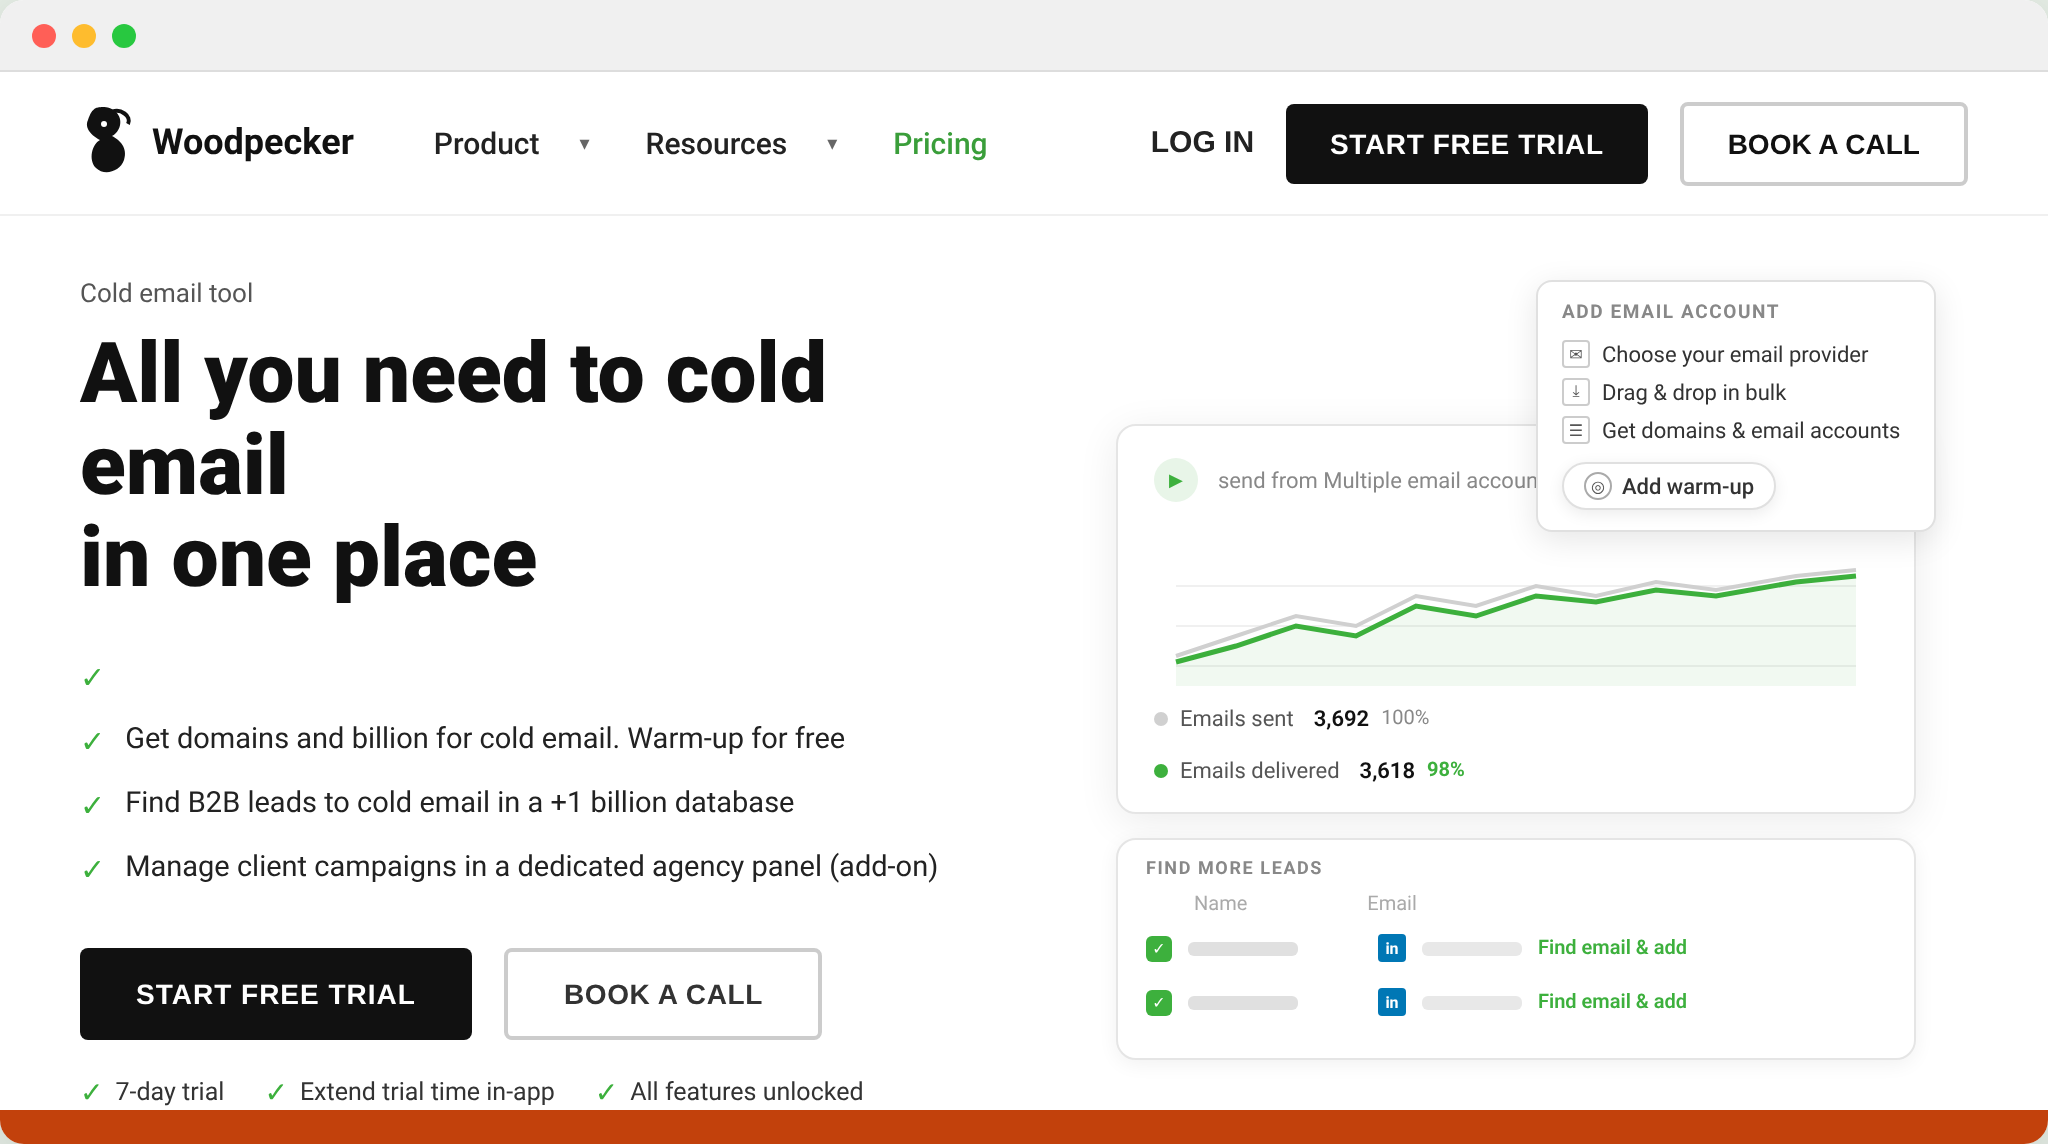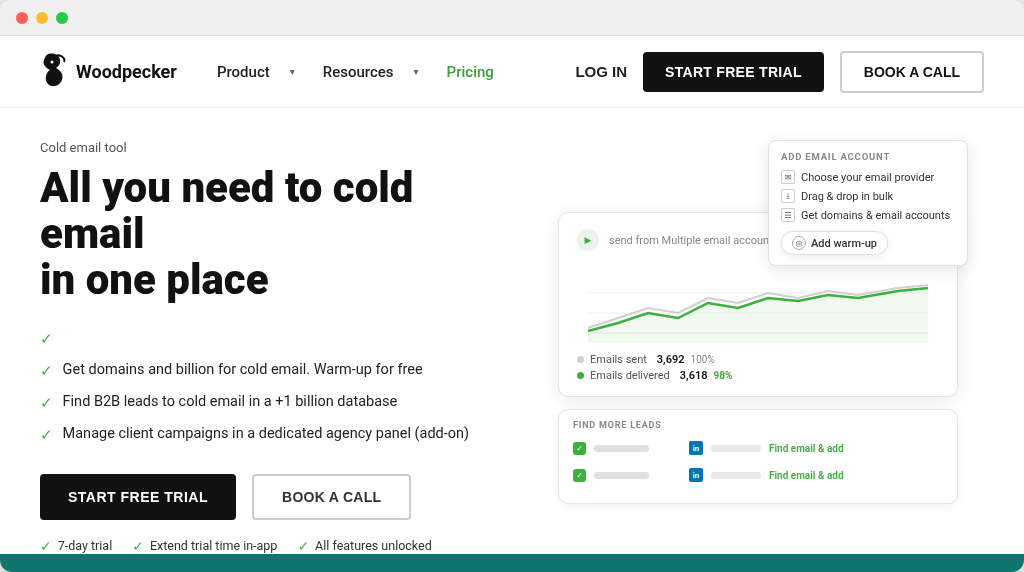--- a/index.html
+++ b/index.html
@@ -29,21 +29,21 @@
       border-bottom: 1px solid #ddd;
     }
     .browser-dot {
       width: 12px; height: 12px; border-radius: 50%;
     }
     .dot-red { background: #ff5f57; }
     .dot-yellow { background: #febc2e; }
     .dot-green { background: #28c840; }
     .page-content {
       height: calc(572px - 36px);
-      background: #0f766e;
+      background: #c2410c;
       overflow: hidden;
     }
     
     .navbar {
       display: flex;
       align-items: center;
       padding: 0 40px;
       height: 72px;
       border-bottom: 1px solid #f0f0f0;
       background: #fff;
@@ -253,21 +253,21 @@
     }
     
     .chart-area {
       height: 80px;
       position: relative;
       margin-bottom: 10px;
     }
     .chart-legend {
       display: flex;
       flex-direction: column;
-      gap: 3px;
+      gap: 13px;
       margin-top: 4px;
     }
     .legend-row {
       display: flex;
       align-items: center;
       gap: 6px;
       font-size: 11px;
       color: #555;
     }
     .legend-dot {
@@ -566,20 +566,24 @@
                 <div class="legend-dot" style="background:#3db03d"></div>
                 <span>Emails delivered</span>
                 <span class="legend-value">3,618</span>
                 <span class="legend-pct green">98%</span>
               </div>
             </div>
           </div>
 
           <div class="card-leads">
             <div class="leads-header">FIND MORE LEADS</div>
+            <div class="leads-table-head">
+              <span>Name</span>
+              <span>Email</span>
+            </div>
 
             <div class="leads-row">
               <div class="leads-cb">
                 <span>✓</span>
               </div>
               <div class="leads-name-bar"></div>
               <div class="leads-li-icon">
                 <span>in</span>
               </div>
               <div class="leads-email-bar"></div>

